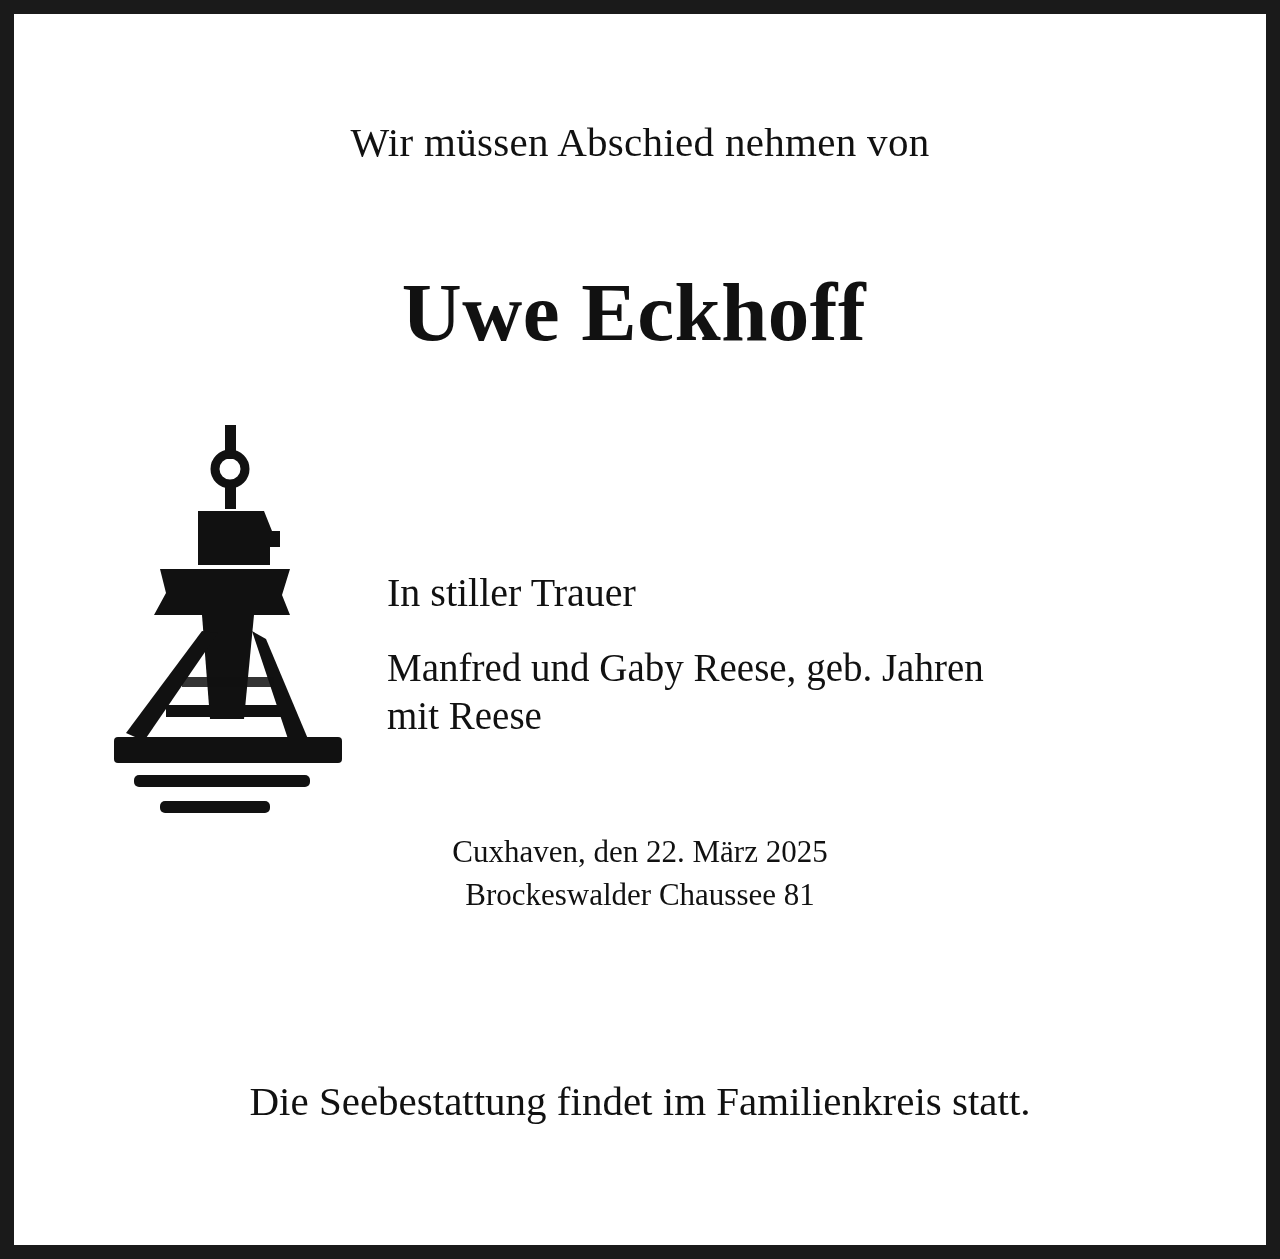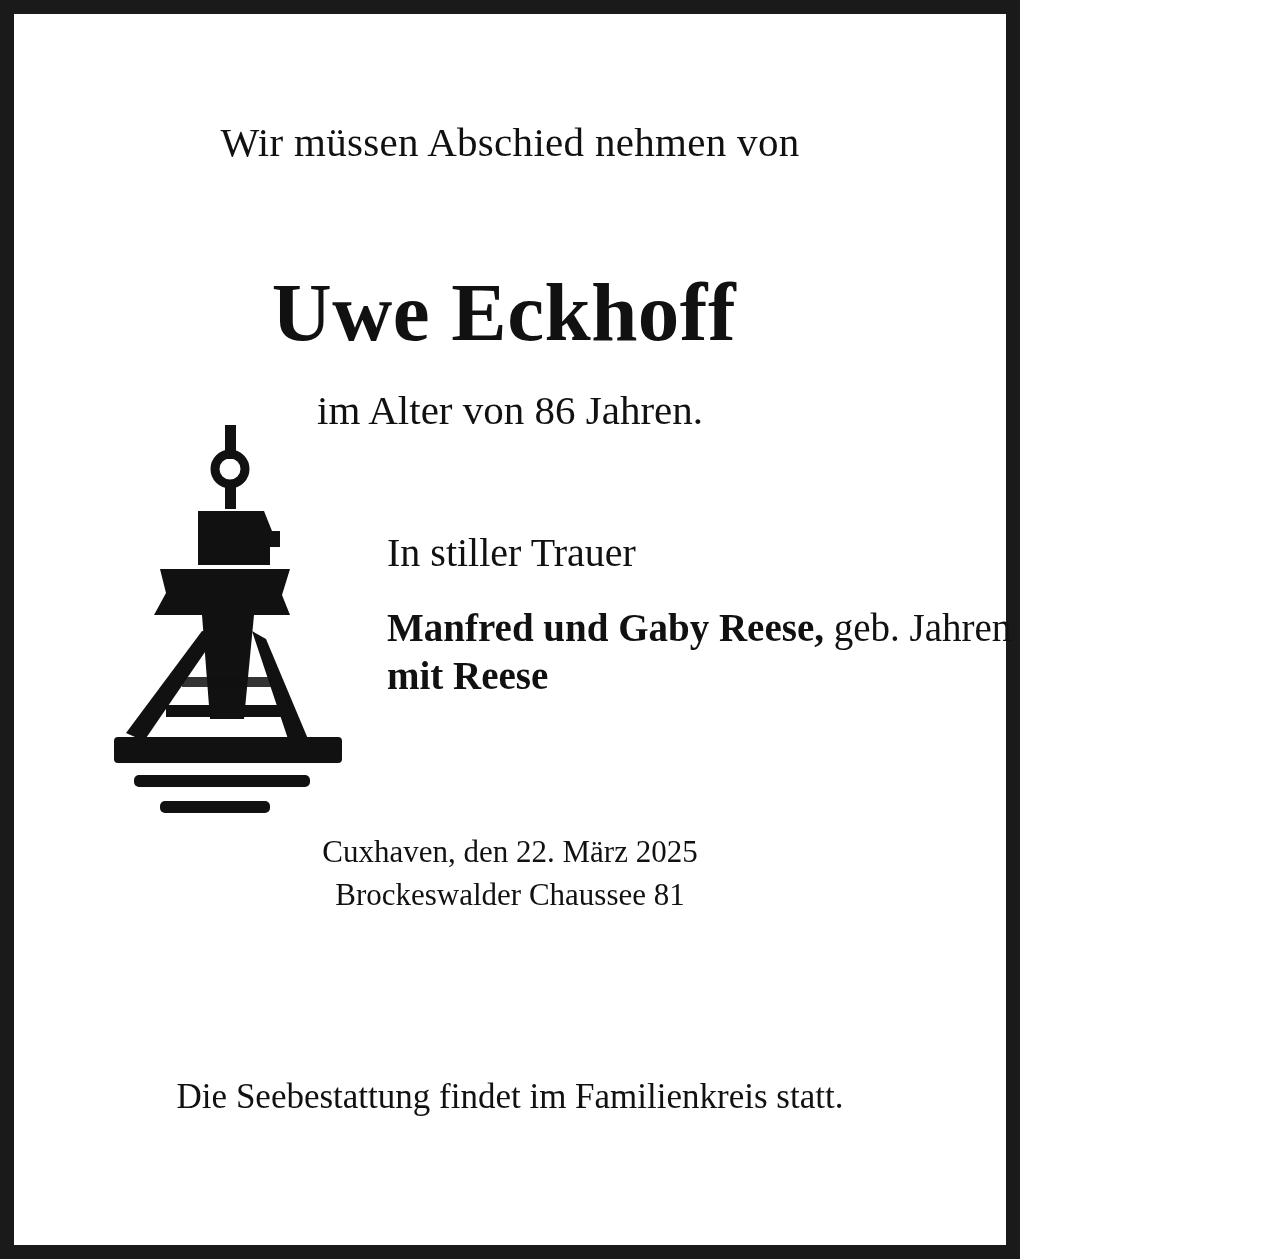--- a/index.html
+++ b/index.html
@@ -1,21 +1,21 @@
 <!DOCTYPE html>
 <html><head>
 <meta charset="utf-8">
 <style>
   html, body {
     margin: 0;
     padding: 0;
     background: #ffffff;
   }
   .page {
-    width: 1020px;
+    width: 1280px;
     height: 1259px;
     background: #1a1a1a;
     box-sizing: border-box;
     padding: 14px;
     position: relative;
     overflow: hidden;
   }
   .inner {
     width: 100%;
     height: 100%;
@@ -57,42 +57,43 @@
     position: absolute;
     top: 515px;
     left: 373px;
     width: 840px;
     text-align: left;
   }
   .mourning-lead {
     font-size: 40px;
     line-height: 1.18;
     margin-bottom: 28px;
+    margin-top: 40px;
   }
   .mourners {
     font-size: 39px;
     line-height: 1.22;
   }
   .mourners b {
-    font-weight: bold;
+    font-weight: normal;
   }
   .place-block {
     position: absolute;
     top: 817px;
     left: 0;
     right: 0;
     font-size: 31px;
     line-height: 1.38;
   }
   .footer {
     position: absolute;
     top: 1063px;
     left: 0;
     right: 0;
-    font-size: 35px;
+    font-size: 41px;
   }
   .emblem {
     position: absolute;
     left: 80px;
     top: 405px;
     width: 280px;
     height: 400px;
   }
   .emblem svg {
     display: block;
@@ -103,21 +104,20 @@
 </head>
 <body>
 
 <div class="page">
   <div class="inner">
 
     <div class="line intro">Wir müssen Abschied nehmen von</div>
 
     <div class="line name">Uwe Eckhoff</div>
 
-    <div class="line age">im Alter von 86 Jahren.</div>
 
     <div class="emblem">
       <svg viewBox="0 0 280 400" xmlns="http://www.w3.org/2000/svg" aria-hidden="true">
         <g fill="#111111">
 
           <rect x="131" y="6" width="11" height="34"></rect>
           <circle cx="136" cy="50" r="15" fill="none" stroke="#111111" stroke-width="9"></circle>
           <rect x="131" y="64" width="11" height="26"></rect>
 
           <path d="M104 92 L170 92 L178 112 L186 112 L186 128 L176 128 L176 146 L104 146 Z"></path>

